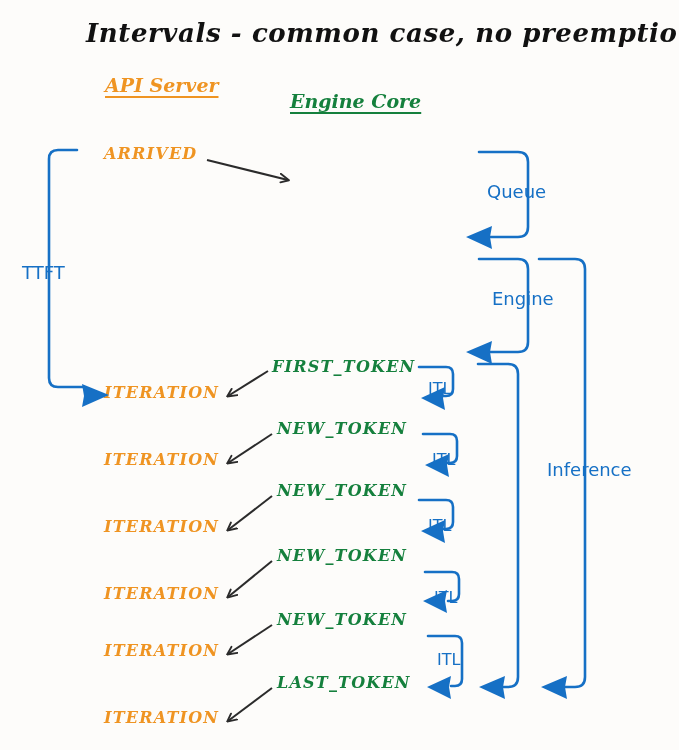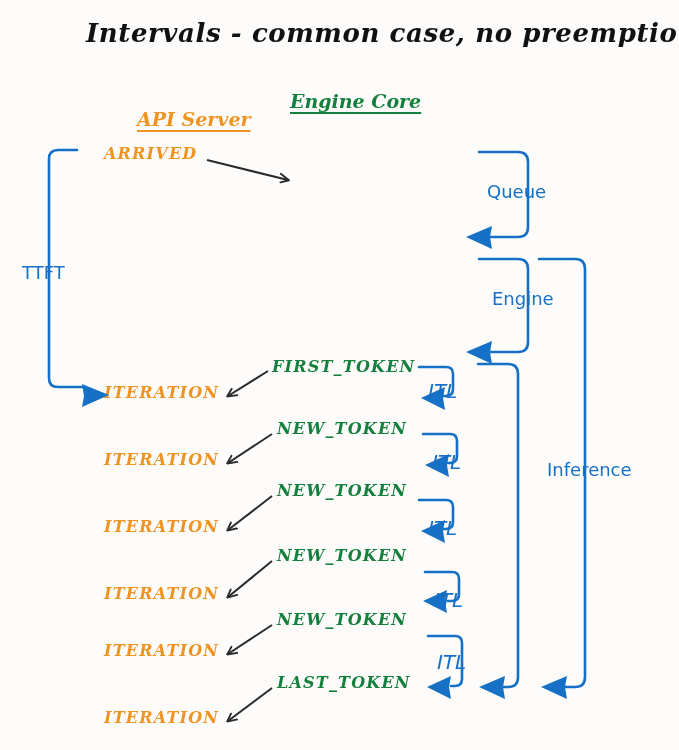--- a/index.html
+++ b/index.html
@@ -52,34 +52,33 @@
     position:absolute;
     color:#1670c5;
     font-family:"DejaVu Sans", sans-serif;
     font-size:18px;
     white-space:nowrap;
   }
   .itl-lab{
     position:absolute;
     color:#1670c5;
     font-family:"DejaVu Sans", sans-serif;
-    font-size:20px;
+    font-size:16px;
     white-space:nowrap;
-    font-style:italic;
   }
   svg.layer{position:absolute;left:0;top:0;width:679px;height:750px;overflow:visible;}
 </style>
 </head>
 <body>
 
 <div id="stage">
 
   <div id="title">Intervals - common case, no preemptions</div>
 
-  <div class="col-head orange" style="left:105px;top:108px;margin-left:32px;">API Server</div>
+  <div class="col-head orange" style="left:105px;top:74px;">API Server</div>
   <div class="col-head red" style="left:290px;top:90px;">Engine Core</div>
 
   <div class="hand state orange" style="left:104px;top:144px;">ARRIVED</div>
   <div class="hand state orange" style="left:104px;top:383px;">ITERATION</div>
   <div class="hand state orange" style="left:104px;top:450px;">ITERATION</div>
   <div class="hand state orange" style="left:104px;top:517px;">ITERATION</div>
   <div class="hand state orange" style="left:104px;top:584px;">ITERATION</div>
   <div class="hand state orange" style="left:104px;top:641px;">ITERATION</div>
   <div class="hand state orange" style="left:104px;top:708px;">ITERATION</div>
 

